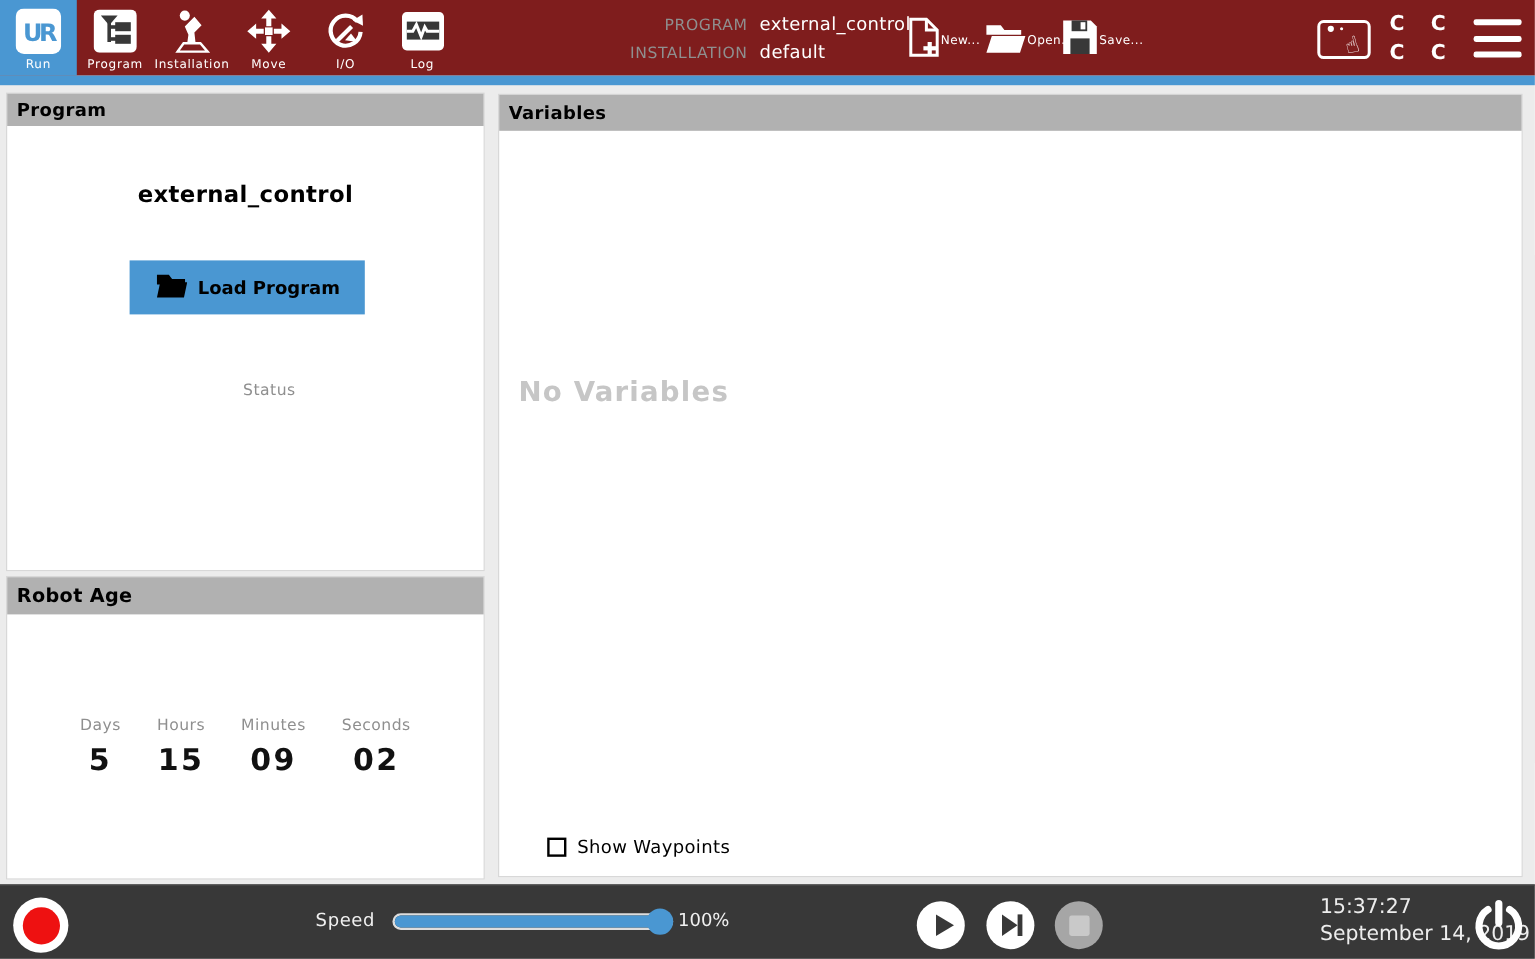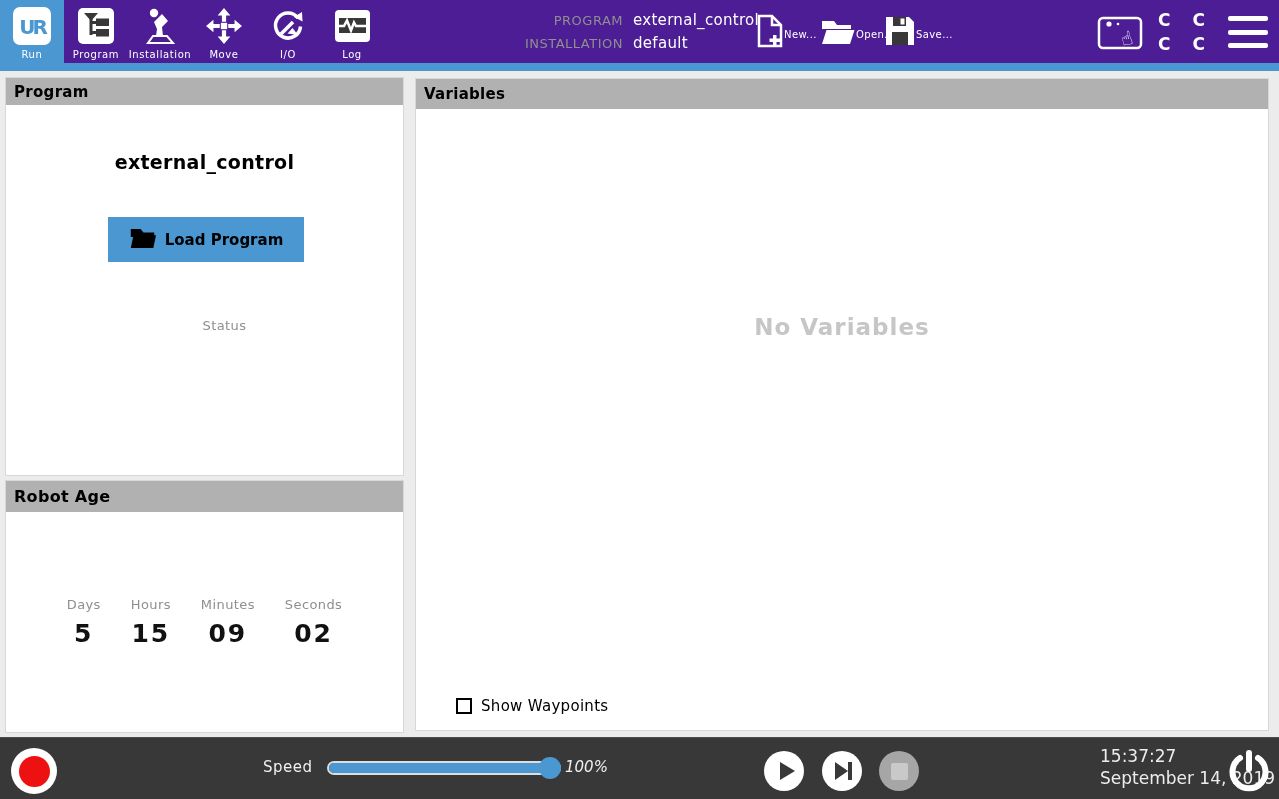--- a/index.html
+++ b/index.html
@@ -2,21 +2,21 @@
 <html><head>
 <meta charset="utf-8">
 <style>
   * { margin:0; padding:0; box-sizing:border-box; }
   html,body { width:1279px; height:799px; }
   body {
     position:relative; background:#ececec; overflow:hidden;
     font-family:"DejaVu Sans","Liberation Sans",sans-serif; color:#000;
   }
   
-  .topbar { position:absolute; left:0; top:0; width:1279px; height:63px; background:#4c1d95; }
+  .topbar { position:absolute; left:0; top:0; width:1279px; height:63px; background:#7f1d1d; }
   .accent-line { position:absolute; left:0; top:63px; width:1279px; height:8px; background:#4a97d2; }
   .tab { position:absolute; top:0; width:64px; height:63px; display:flex; flex-direction:column;
          align-items:center; justify-content:flex-start; cursor:pointer; }
   .tab-label { color:#fff; font-size:10px; letter-spacing:0.6px; margin-top:1px; }
   .tab-active { background:#4a97d2; }
   .tab-icon { margin-top:4px; height:44px; display:flex; align-items:center; justify-content:center; }
   .prog-info { position:absolute; left:455px; top:11px; display:grid;
                grid-template-columns:168px auto; column-gap:10px; row-gap:5px; align-items:baseline; }
   .prog-info .lbl { color:#8f8f8f; font-size:13px; text-align:right; letter-spacing:0.5px; }
   .prog-info .val { color:#fff; font-size:15px; letter-spacing:0.3px; }
@@ -46,39 +46,39 @@
               font-size:15px; font-weight:600; color:#000; cursor:pointer;
               font-family:"DejaVu Sans","Liberation Sans",sans-serif; }
   .status-label { position:absolute; left:0; top:240px; width:100%; text-align:center;
                   color:#8f8f8f; font-size:13px; letter-spacing:0.4px;margin-left:20px; }
   .status-value { position:absolute; left:0; top:262px; width:100%; text-align:center;
                   color:#c6c6c6; font-size:25px; font-weight:bold; letter-spacing:1px; }
   .age-row { display:flex; justify-content:center; gap:30px; margin-top:85px; }
   .age-col { text-align:center; }
   .age-label { color:#8f8f8f; font-size:13px; letter-spacing:0.4px; }
   .age-value { color:#111; font-size:25px; font-weight:bold; margin-top:7px; letter-spacing:2px; }
-  .no-vars { margin-top:205px; text-align:center; color:#c6c6c6; font-size:23px;
-             font-weight:bold; letter-spacing:1px; }
+  .no-vars { margin-top:205px; color:#c6c6c6; font-size:23px;
+             font-weight:bold; letter-spacing:1px;padding-left:16px; }
   .waypoints-row { position:absolute; left:6px; bottom:15px; display:flex; align-items:center;
                    gap:9px; cursor:pointer;padding-left:34px; }
   .checkbox { width:16px; height:16px; border:2px solid #000; background:#fff; }
   .waypoints-label { font-size:15px; letter-spacing:0.3px; }
   
   .footer { position:absolute; left:0; top:737px; width:1279px; height:62px; background:#383838;
             border-top:1px solid #4d4d4d; }
   .init-btn { position:absolute; left:11px; top:748px; width:46px; height:46px; border-radius:50%;
               background:#fff; display:flex; align-items:center; justify-content:center; cursor:pointer; }
   .init-btn .red-dot { width:31px; height:31px; border-radius:50%; background:#ee1111; }
   .speed-label { position:absolute; left:263px; top:758px; color:#f0f0f0; font-size:15px; letter-spacing:0.5px; }
   .slider { position:absolute; left:327px; top:761px; width:234px; height:14px;
             border:2px solid #ddd; border-radius:8px; cursor:pointer; }
   .slider-fill { height:10px; background:#4a97d2; border-radius:6px; }
   .slider-thumb { position:absolute; top:-6px; width:22px; height:22px; border-radius:50%;
                   background:#4a97d2; }
-  .speed-value { position:absolute; left:565px; top:758px; color:#f0f0f0; font-size:15px;font-style:italic; }
+  .speed-value { position:absolute; left:565px; top:758px; color:#f0f0f0; font-size:15px; }
   .ctl-btn { position:absolute; top:751px; width:40px; height:40px; border-radius:50%; background:#fff;
              display:flex; align-items:center; justify-content:center; cursor:pointer; border:none; }
   .ctl-btn.disabled { background:#a6a6a6; cursor:default; }
   .stop-square { width:17px; height:17px; background:#c9c9c9; border-radius:2px; }
   .clock { position:absolute; left:1100px; top:745px; color:#ededed; font-size:17px; line-height:22px; }
   .power-btn { position:absolute; left:1226px; top:748px; width:46px; height:46px; cursor:pointer;
                display:flex; align-items:center; justify-content:center; background:none; border:none; }
 </style>
 </head>
 <body>

